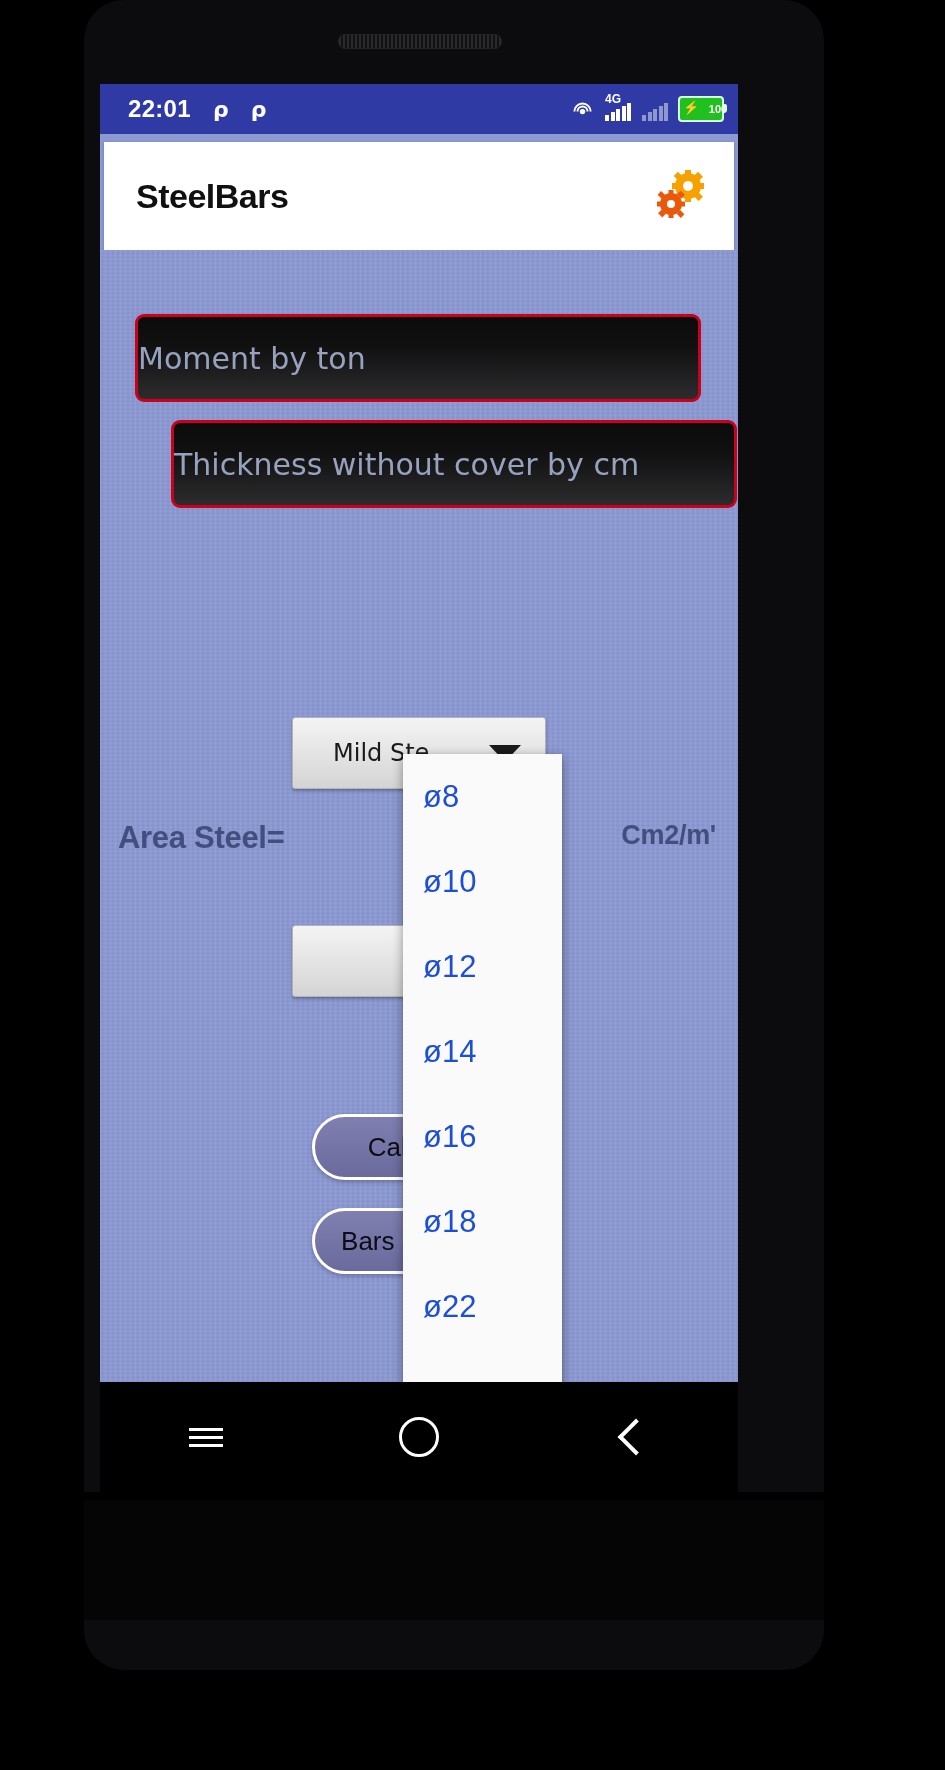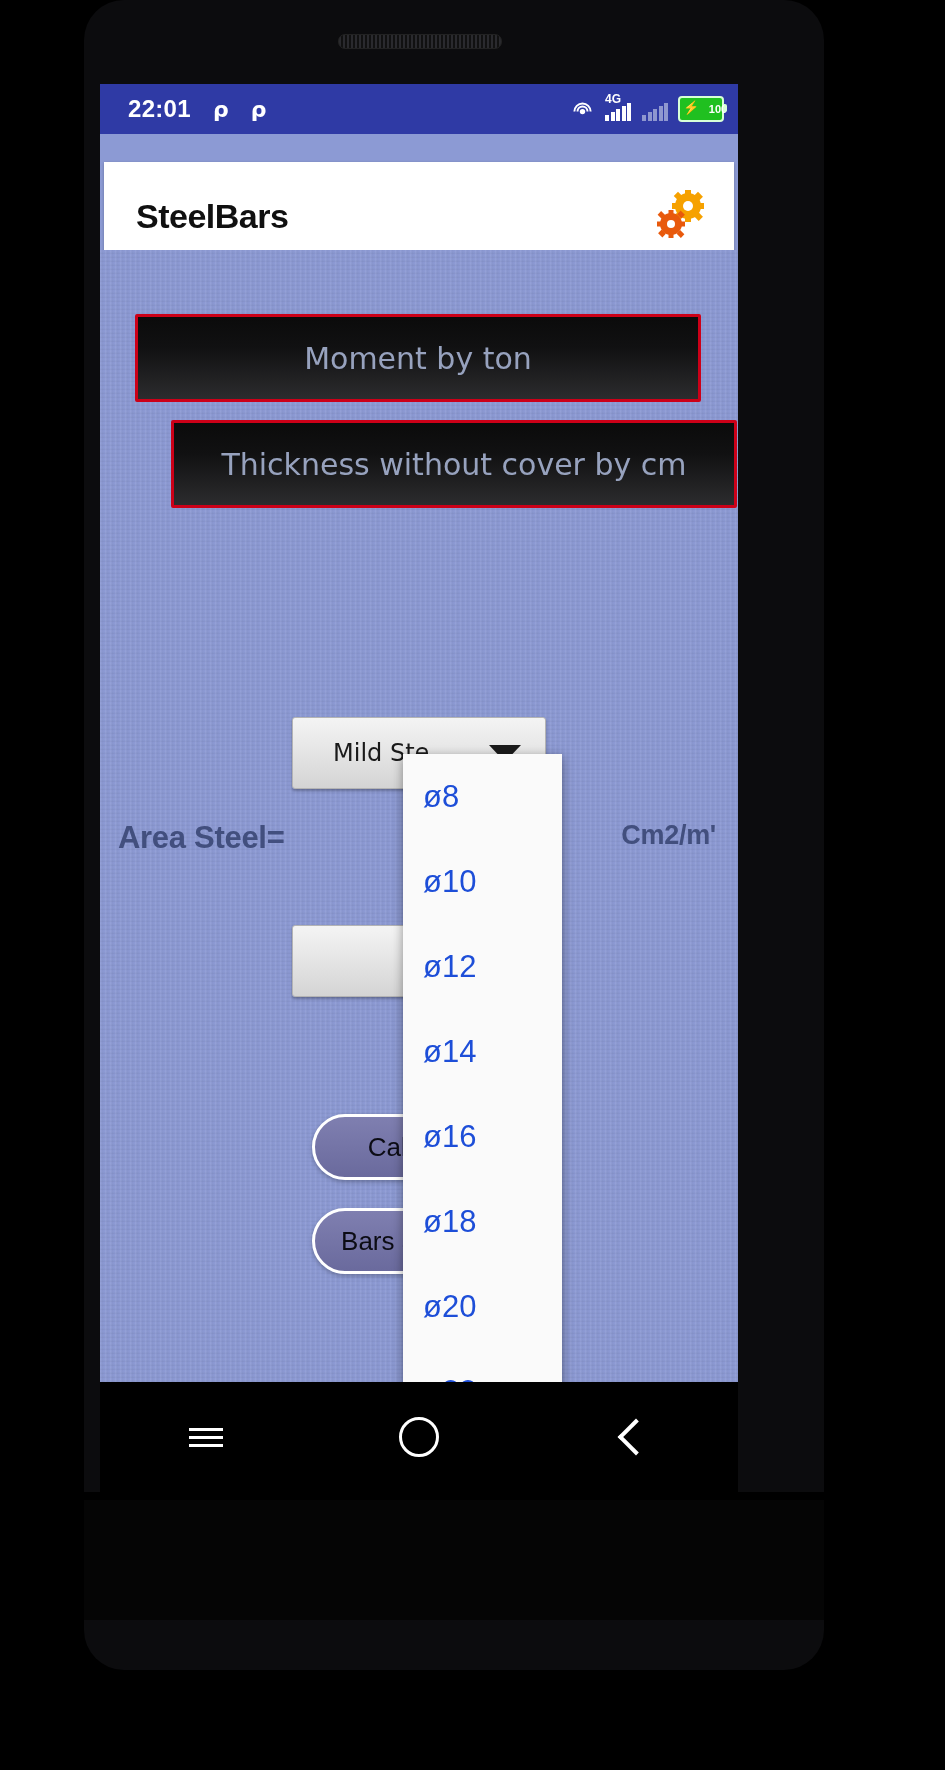--- a/index.html
+++ b/index.html
@@ -144,21 +144,20 @@
   
   .appbar {
     position: absolute;
     left: 4px; top: 58px;
     width: 630px;
     height: 108px;
     background: #ffffff;
     display: flex;
     align-items: center;
     box-shadow: 0 1px 3px rgba(0,0,0,.25);
-    margin-top: 20px;
   }
   .app-title {
     margin-left: 32px;
     font-size: 34px;
     font-weight: bold;
     color: #101010;
     letter-spacing: -0.5px;
   }
   .gear-btn {
     margin-left: auto;
@@ -179,25 +178,25 @@
       #8c9ad4;
   }
 
   
   .field {
     position: absolute;
     left: 35px;
     width: 566px;
     height: 88px;
     border: 3px solid #cc0018;
-    border-radius: 2px;
+    border-radius: 9px;
     background: linear-gradient(180deg,#0b0b0b 0%, #111112 38%, #2c2c2e 100%);
     display: flex;
     align-items: center;
-    justify-content: center;
+    justify-content: flex-start;
     box-sizing: border-box;
   }
   .field span {
     color: #97a2be;
     font-size: 30px;
     font-family: "DejaVu Sans", sans-serif;
   }
   #field-moment { top: 64px; }
   #field-thickness { top: 170px; margin-left: 36px; }
 
@@ -450,21 +449,20 @@
         <span>Bars and rods</span>
       </div>
 
       <div class="dropdown">
         <div class="dd-item">ø8</div>
         <div class="dd-item">ø10</div>
         <div class="dd-item">ø12</div>
         <div class="dd-item">ø14</div>
         <div class="dd-item">ø16</div>
         <div class="dd-item">ø18</div>
-        <div class="dd-item">ø20</div>
         <div class="dd-item">ø22</div>
 
       </div>
 
     </div>
   </div>
 
   <div class="navbar">
     <div class="nav-btn nav-recents">
       <div>

